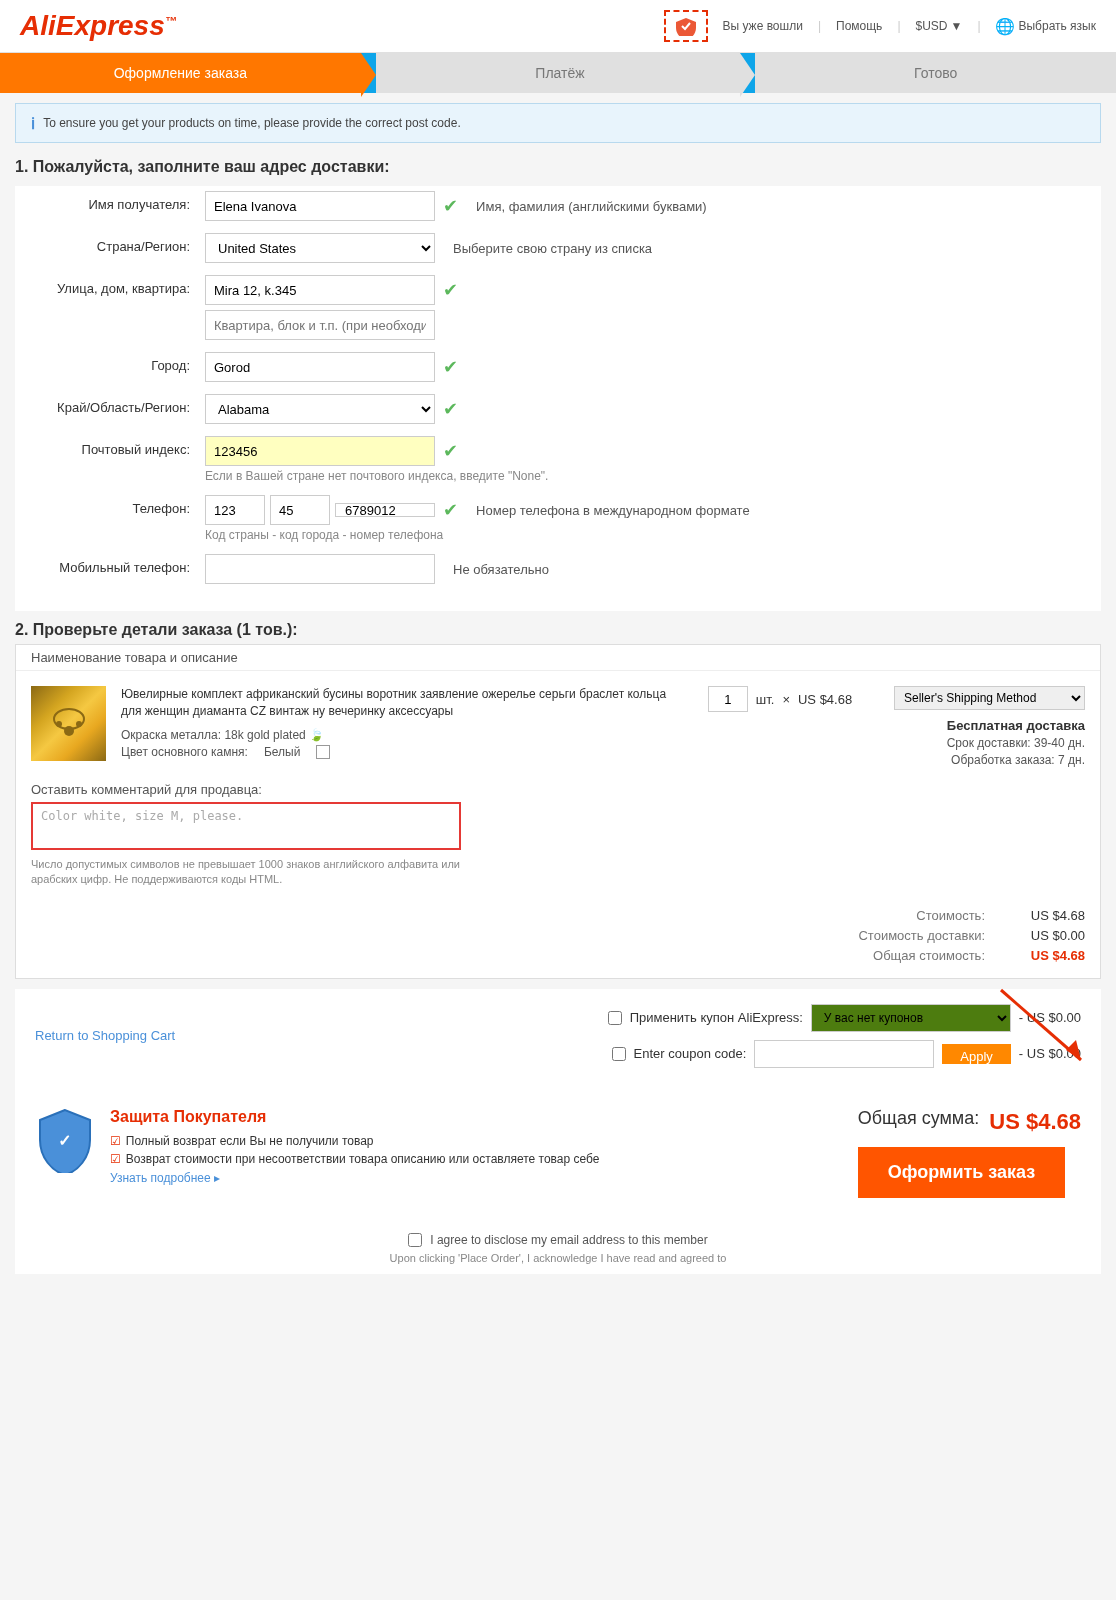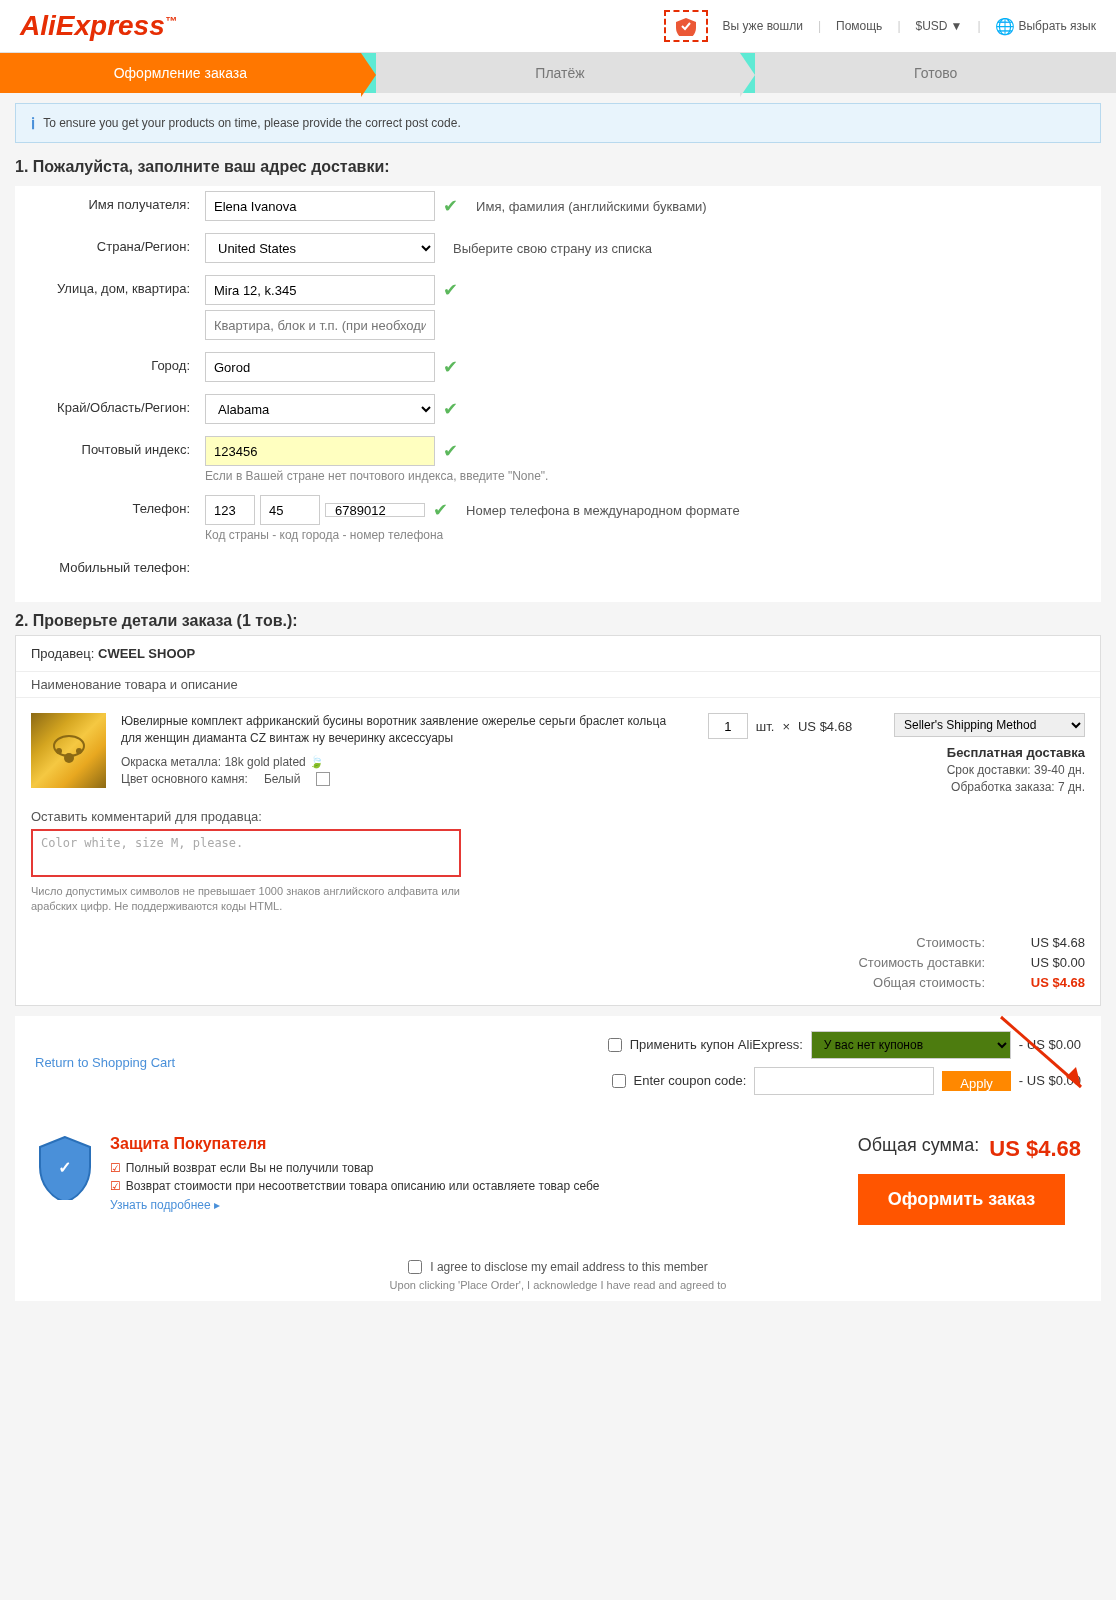--- a/index.html
+++ b/index.html
@@ -9,21 +9,21 @@
     .header { background: #fff; padding: 10px 20px; display: flex; align-items: center; justify-content: space-between; border-bottom: 1px solid #e0e0e0; }
     .logo { font-size: 28px; font-weight: bold; color: #e62e04; font-style: italic; }
     .logo sup { font-size: 12px; }
     .header-right { display: flex; align-items: center; gap: 15px; font-size: 12px; color: #555; }
     .verified-badge { border: 2px dashed #e62e04; padding: 4px 8px; display: flex; align-items: center; gap: 5px; }
     .header-right .divider { color: #ccc; }
     .currency-btn { display: flex; align-items: center; gap: 3px; cursor: pointer; }
     .lang-btn { display: flex; align-items: center; gap: 3px; cursor: pointer; }
     
     
-    .progress-bar { display: flex; background: #5eead4; }
+    .progress-bar { display: flex; background: #0ea5e9; }
     .progress-step { flex: 1; text-align: center; padding: 12px; font-size: 14px; position: relative; }
     .progress-step.active { background: #ff7700; color: #fff; }
     .progress-step.inactive { background: #e0e0e0; color: #777; }
     .progress-step.arrow-right::after { content: ''; position: absolute; right: -15px; top: 0; border-left: 15px solid #ff7700; border-top: 22px solid transparent; border-bottom: 22px solid transparent; z-index: 1; }
     .progress-step.arrow-right-gray::after { content: ''; position: absolute; right: -15px; top: 0; border-left: 15px solid #e0e0e0; border-top: 22px solid transparent; border-bottom: 22px solid transparent; z-index: 1; }
     
     
     .info-bar { background: #e8f4fc; border: 1px solid #b8d9ee; padding: 8px 15px; margin: 10px 15px; display: flex; align-items: center; gap: 8px; font-size: 12px; color: #444; }
     .info-icon { color: #4a90d9; font-size: 16px; font-weight: bold; }
     
@@ -36,21 +36,21 @@
     .form-input { border: 1px solid #ccc; padding: 5px 8px; font-size: 13px; width: 230px; height: 30px; outline: none; }
     .form-input.highlighted { background: #ffffc0; border-color: #ccc; }
     .form-select { border: 1px solid #ccc; padding: 5px 8px; font-size: 13px; width: 230px; height: 30px; background: #fff; }
     .form-hint { color: #555; font-size: 13px; margin-left: 10px; }
     .check-icon { color: #5cb85c; font-size: 18px; }
     .sub-input { border: 1px solid #ccc; padding: 5px 8px; font-size: 13px; width: 230px; height: 30px; outline: none; margin-top: 5px; }
     .sub-hint { color: #888; font-size: 12px; margin-left: 0; margin-top: 3px; }
     
     
     .phone-inputs { display: flex; gap: 5px; align-items: center; }
-    .phone-input-small { border: 1px solid #ccc; padding: 0 8px; font-size: 13px; width: 50px; height: 30px; }
+    .phone-input-small { border: 1px solid #ccc; padding: 0 8px; font-size: 13px; width: 60px; height: 30px; }
     .phone-input-med { border: 1px solid #ccc; padding: 5px 8px; font-size: 13px; width: 60px; height: 30px; }
     .phone-input-large { border: 1px solid #ccc; padding: 5px 9px; font-size: 13px; width: 100px; height: 14px; }
     
     
     .order-section { background: #fff; margin: 0 15px 10px; padding: 0; border: 1px solid #ddd; }
     .seller-header { padding: 10px 15px; border-bottom: 1px solid #eee; font-size: 13px; }
     .product-row { display: flex; padding: 15px; gap: 15px; align-items: flex-start; }
     .product-img-inner { width: 70px; height: 70px; background: linear-gradient(135deg, #d4a020 0%, #f5c842 50%, #e8b030 100%); display: flex; align-items: center; justify-content: center; }
     .product-info { flex: 1; }
     .product-title { font-size: 12px; color: #333; margin-bottom: 8px; line-height: 1.4; }
@@ -236,32 +236,32 @@
         </div>
         <span class="check-icon">✔</span>
         <span class="form-hint">Номер телефона в международном формате</span>
       </div>
       <div class="sub-hint">Код страны - код города - номер телефона</div>
     </div>
   </div>
 
   <div class="form-row">
     <div class="form-label">Мобильный телефон:</div>
+    <div class="form-control-wrap">
+      <input type="text" class="form-input" value="" style="">
+      <span class="form-hint">Не обязательно</span>
+    </div>
   </div>
 
 </div>
 
 <div class="section2-title">2. Проверьте детали заказа (1 тов.):</div>
 
 <div class="order-section">
 
-  <div class="seller-header">
-    <span>Продавец:</span>
-    <span style="font-weight:bold;">CWEEL SHOOP</span>
-  </div>
   <div style="padding:5px 15px; font-size:13px; color:#555; border-bottom:1px solid #eee;">Наименование товара и описание</div>
 
   <div class="product-row">
 
     <div class="product-img-inner" style="width:75px; height:75px; min-width:75px; background: linear-gradient(135deg, #8B6914 0%, #D4A520 30%, #F5C842 50%, #E8A820 70%, #8B6914 100%); position:relative;">
       <div style="position:absolute; inset:0; display:flex; align-items:center; justify-content:center;">
 
         <svg width="50" height="50" viewBox="0 0 50 50">
           <ellipse cx="25" cy="20" rx="15" ry="10" fill="none" stroke="#8B6914" stroke-width="2"></ellipse>
           <circle cx="25" cy="32" r="5" fill="#8B6914"></circle>

